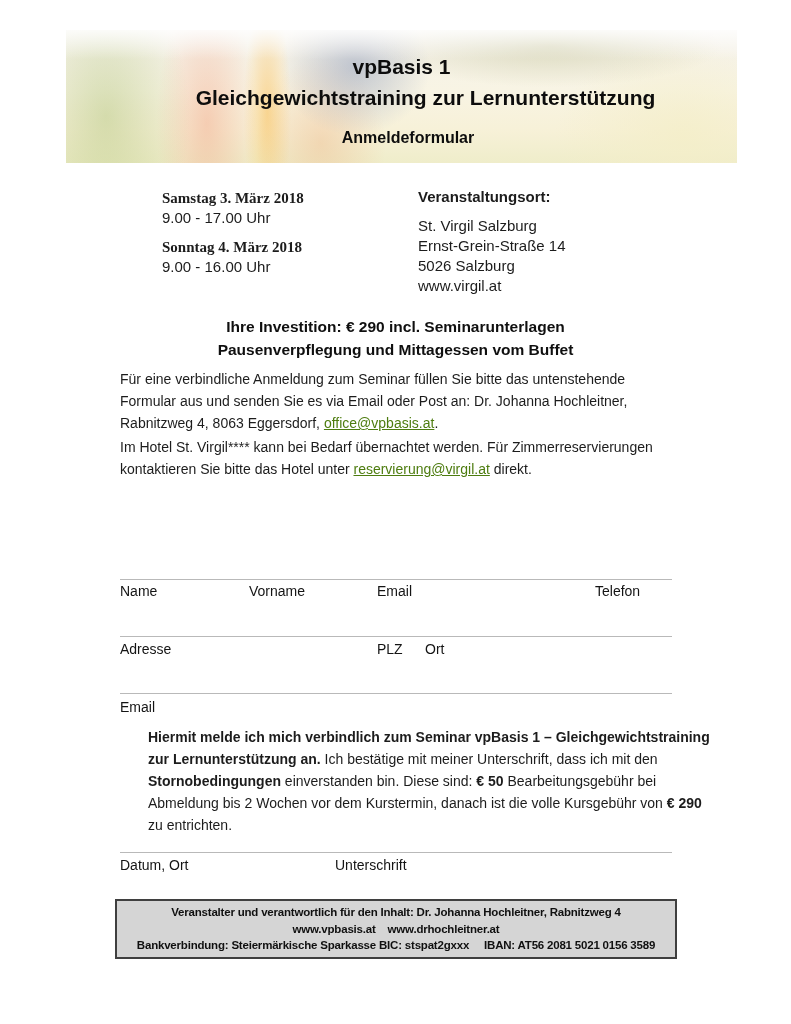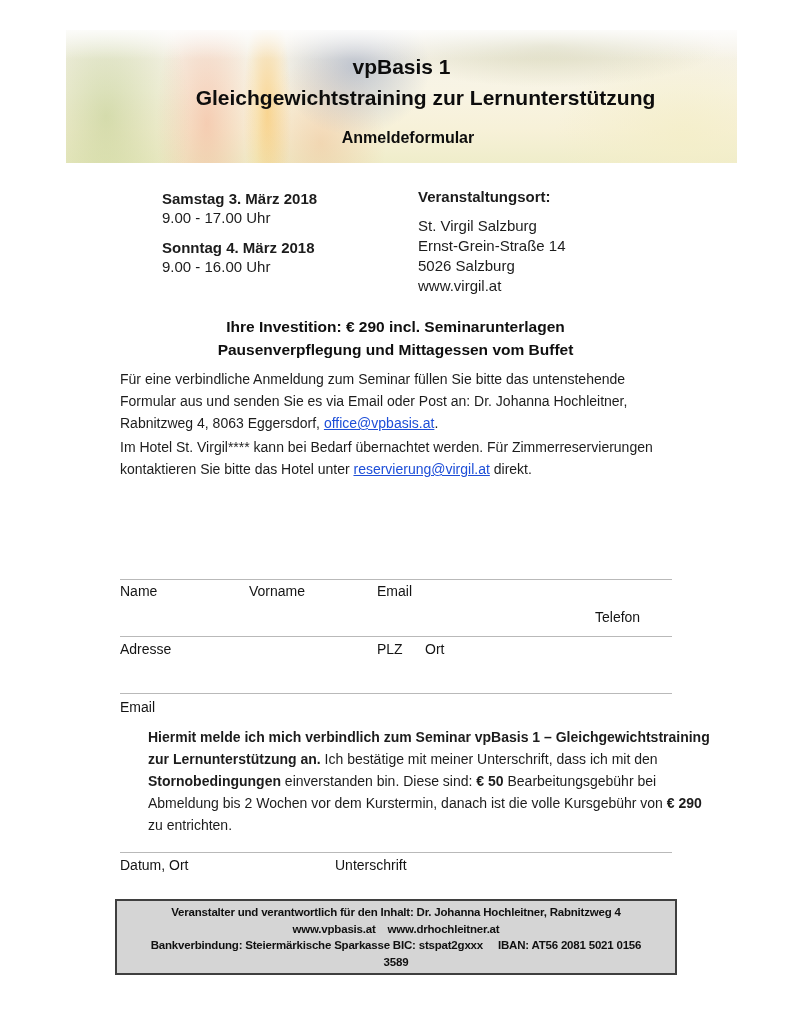--- a/index.html
+++ b/index.html
@@ -20,46 +20,46 @@
       radial-gradient(ellipse 230px 55px at 72% 12%, rgba(198,198,158,0.55), transparent 75%),
       radial-gradient(ellipse 160px 120px at 92% 80%, rgba(244,238,200,0.8), transparent 80%),
       linear-gradient(180deg,#f4f1ea 0%,#f8f4e4 45%,#f7f1d8 75%,#efedca 100%);
   }
   .ht{position:absolute;left:0;right:0;text-align:center;font-weight:bold;color:#0d0d0d;}
   .ht1{top:25px;font-size:21px;}
   .ht2{top:56px;font-size:21px;margin-left:48px;}
   .ht3{top:99px;font-size:16px;padding-left:13px;}
   
   .schedule{position:absolute;left:162px;top:189px;font-size:15px;line-height:19px;}
-  .sch-date{font-weight:bold;}
+  .sch-date{font-weight:bold;font-family:Liberation Serif, serif;}
   .sch-gap{height:11px;}
   .venue{position:absolute;left:418px;top:187px;font-size:15px;line-height:20px;}
   .venue-label{font-weight:bold;margin-bottom:9px;}
   
   .investment{position:absolute;left:60px;width:671px;top:315px;text-align:center;
     font-weight:bold;font-size:15.5px;line-height:23px;color:#0f0f0f;}
   
   .para{position:absolute;left:120px;width:562px;font-size:14px;line-height:22px;}
   .p1{top:368px;}
   .p2{top:436px;}
   .p3{top:492px;}
-  a.doc-link{color:#1d4ed8;text-decoration:underline;cursor:pointer;}
+  a.doc-link{color:#4d7c0f;text-decoration:underline;cursor:pointer;}
   
   .rule{position:absolute;left:120px;width:552px;height:1px;background:#b9b9b9;}
   .r1{top:579px;} .r2{top:636px;} .r3{top:693px;} .r4{top:852px;}
   .flabel{position:absolute;font-size:14px;color:#141414;}
   
   .declaration{position:absolute;left:120px;top:726px;width:567px;font-size:14px;line-height:22px;margin-left:28px;}
   .declaration b{font-weight:bold;}
   
   .footer{
     position:absolute;left:115px;top:899px;width:562px;box-sizing:border-box;
     border:2px solid #3f3f3f;background:#d5d5d5;
     text-align:center;font-size:11.5px;font-weight:bold;line-height:16.5px;
-    padding:3px 20px;color:#101010;letter-spacing:-0.2px;
+    padding:3px 4px;color:#101010;letter-spacing:-0.2px;
   }
   .footer div{white-space:pre-wrap;}
 </style>
 </head>
 <body>
 
 <div class="page">
 
   <div class="header-photo">
     <div class="ht ht1">vpBasis 1</div>
@@ -93,21 +93,21 @@
   <div class="para p2"><span>Im Hotel St. Virgil**** kann bei Bedarf übernachtet werden. Für Zimmerreservierungen kontaktieren Sie bitte das Hotel unter </span><a class="doc-link">reservierung@virgil.at</a><span> direkt.</span></div>
 
 
   <div class="rule r1"></div>
   <div class="rule r2"></div>
   <div class="rule r3"></div>
 
   <div class="flabel" style="left:120px;top:583px;">Name</div>
   <div class="flabel" style="left:249px;top:583px;">Vorname</div>
   <div class="flabel" style="left:377px;top:583px;">Email</div>
-  <div class="flabel" style="left:595px;top:609px;">Telefon</div>
+  <div class="flabel" style="left:595px;top:583px;">Telefon</div>
 
   <div class="flabel" style="left:120px;top:641px;">Adresse</div>
   <div class="flabel" style="left:377px;top:641px;">PLZ</div>
   <div class="flabel" style="left:425px;top:641px;">Ort</div>
 
   <div class="flabel" style="left:120px;top:699px;">Email</div>
 
   <div class="declaration"><b>Hiermit melde ich mich verbindlich zum Seminar vpBasis 1 – Gleichgewichtstraining zur Lernunterstützung an.</b><span> Ich bestätige mit meiner Unterschrift, dass ich mit den </span><b>Stornobedingungen</b><span> einverstanden bin. Diese sind: </span><b>€ 50</b><span> Bearbeitungsgebühr bei Abmeldung bis 2 Wochen vor dem Kurstermin, danach ist die volle Kursgebühr von </span><b>€ 290</b><span> zu entrichten.</span></div>
 
   <div class="rule r4"></div>

